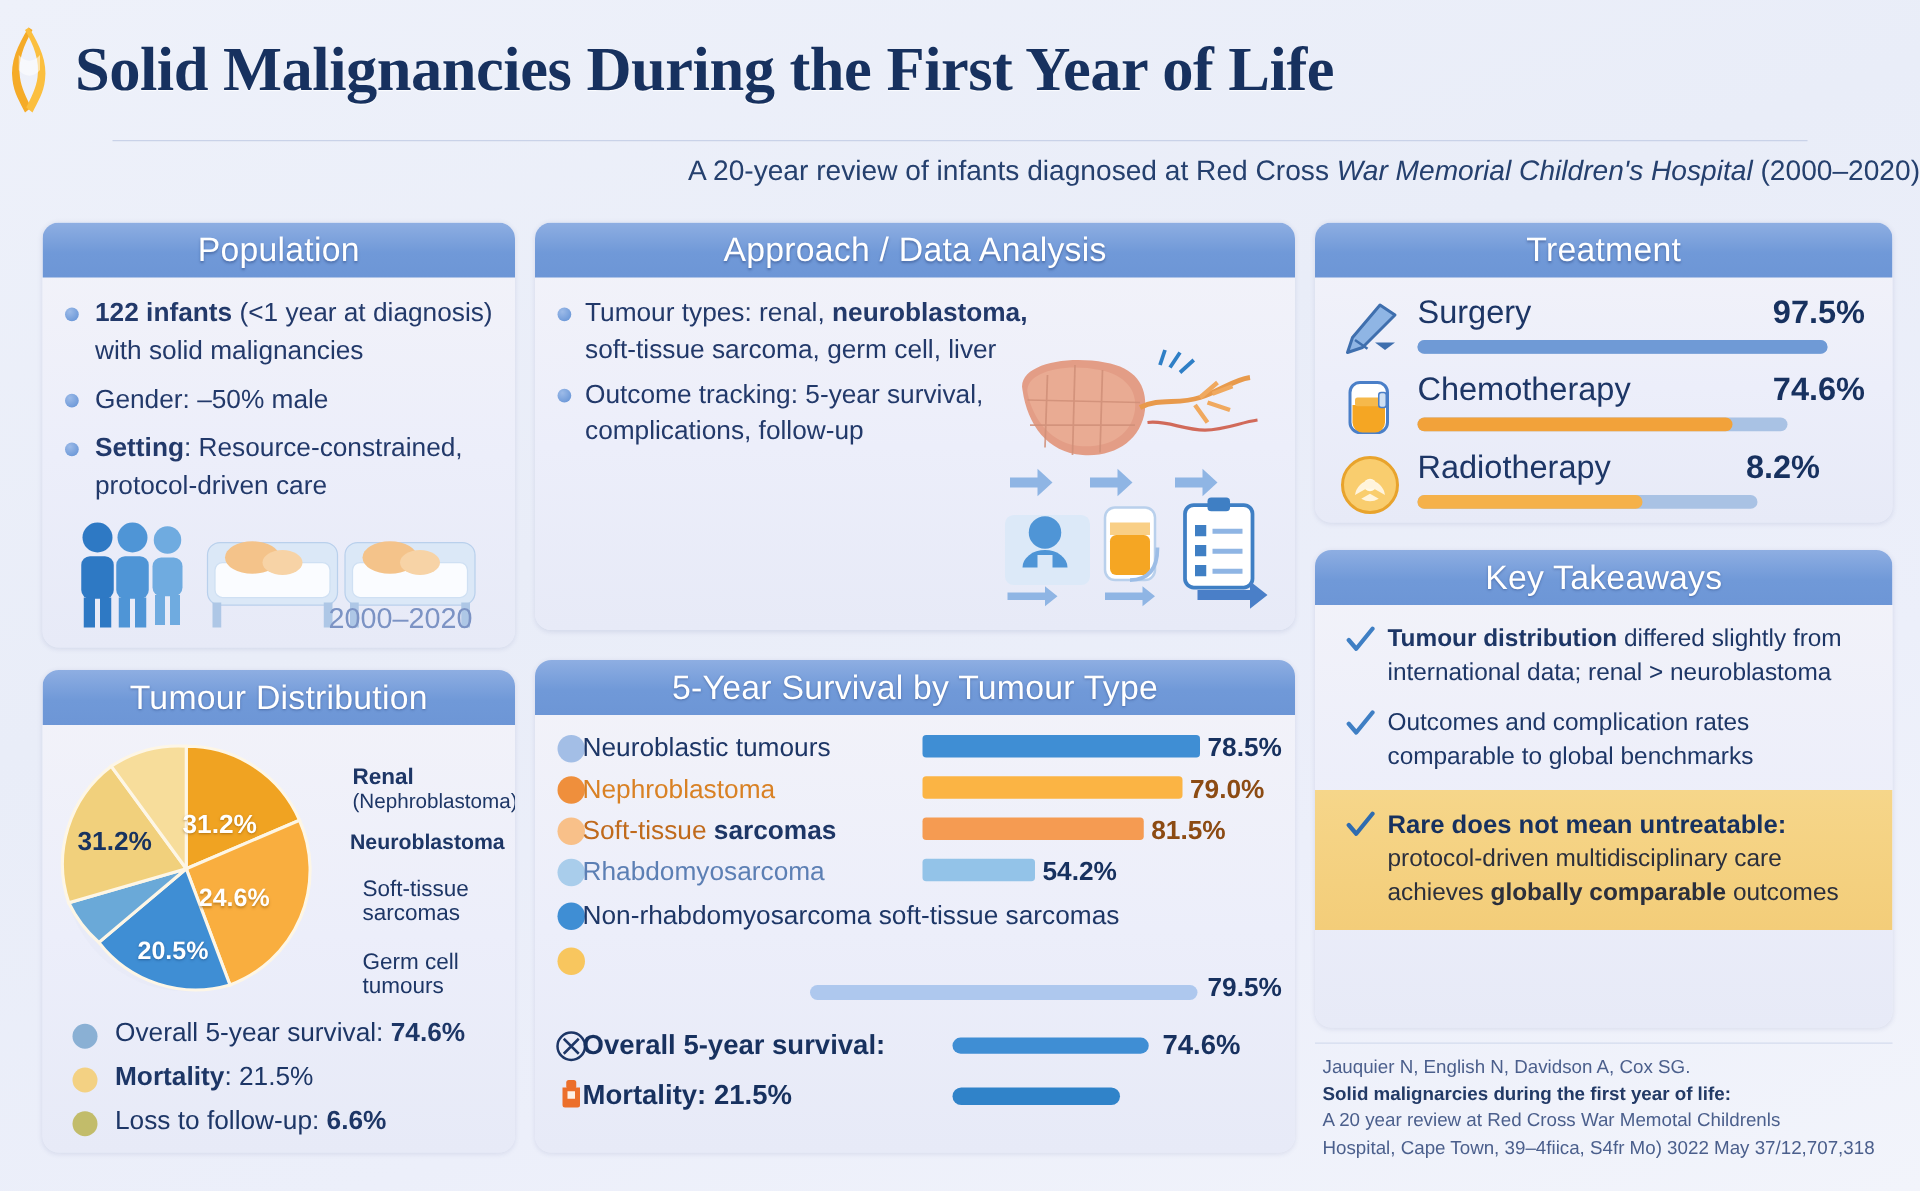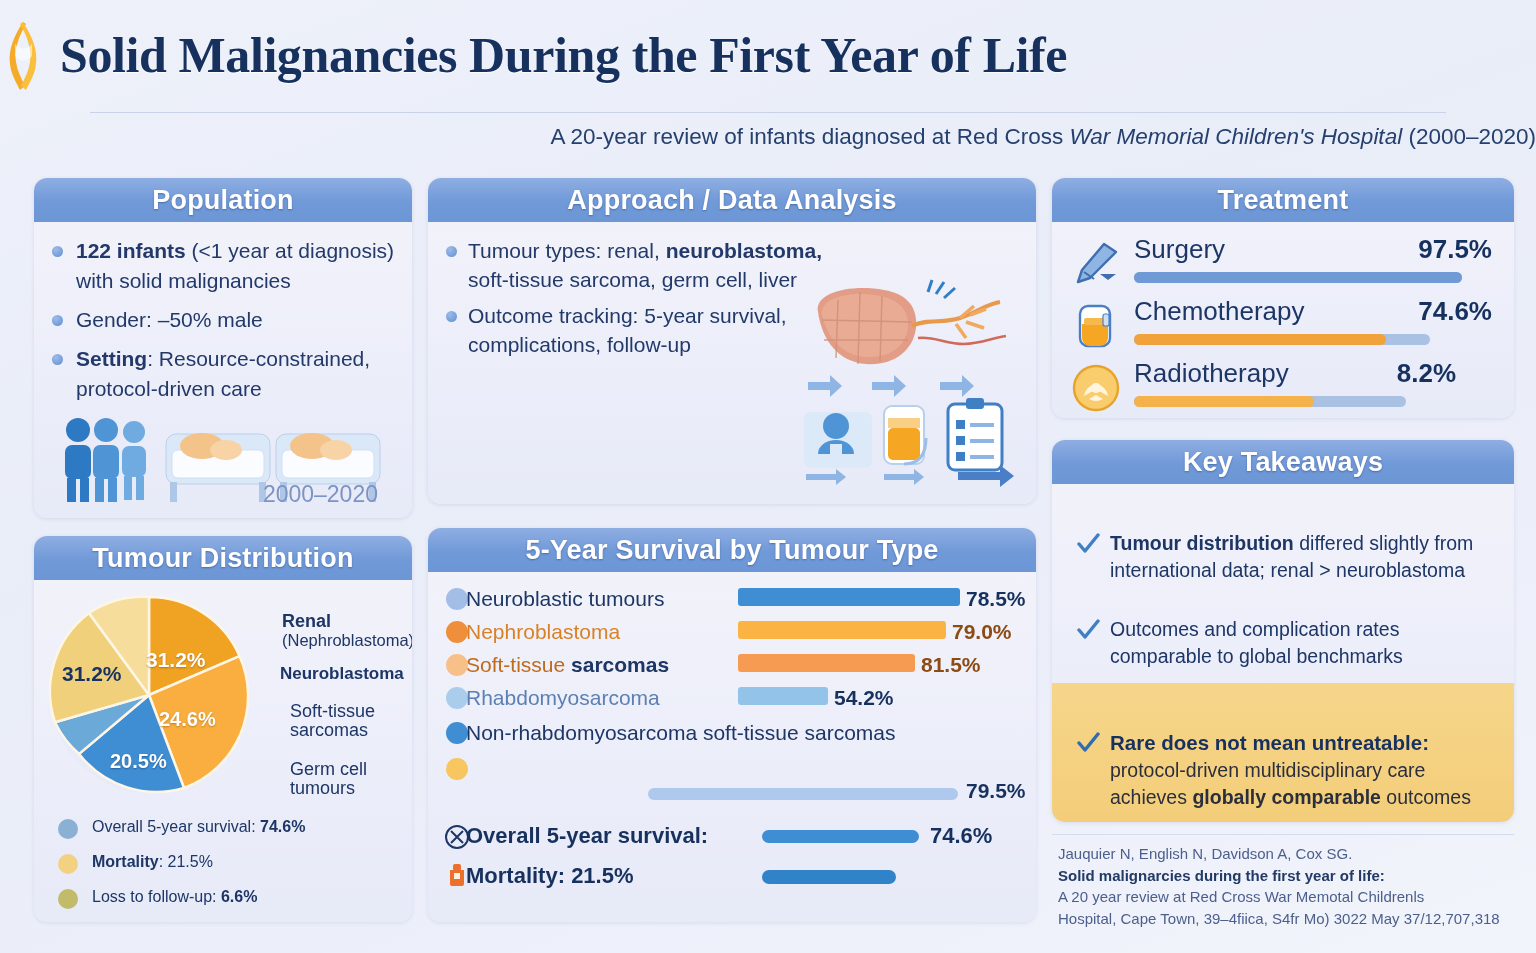--- a/index.html
+++ b/index.html
@@ -23,21 +23,21 @@
   .subtitle{position:absolute;left:0;top:124px;width:1536px;text-align:right;
             font-size:22.5px;color:#25406e;}
   .subtitle i{font-style:italic;}
 
   
   .panel{position:absolute;border-radius:13px;overflow:hidden;
          background:linear-gradient(180deg,#f3f3f9 0%,#eceefa 55%,#e7eaf7 100%);
          box-shadow:0 1px 4px rgba(60,80,140,.13);}
   .phead{height:44px;display:flex;align-items:center;justify-content:center;
          background:linear-gradient(180deg,#8eaee2 0%,#7099d8 55%,#6d96d6 100%);
-         color:#fff;font-size:27px;font-weight:bold;
+         color:#fff;font-size:27px;font-weight:normal;
          text-shadow:0 1px 2px rgba(30,55,110,.45);letter-spacing:.2px;}
   .pbody{padding:14px 16px 10px 16px;}
 
   ul.bul{list-style:none;margin:0;padding:0;}
   ul.bul li{position:relative;padding-left:26px;font-size:21px;line-height:30px;
             color:#22396a;margin-bottom:9px;}
   ul.bul li .dot{position:absolute;left:2px;top:10px;width:11px;height:11px;border-radius:50%;
             background:radial-gradient(circle at 35% 30%,#9dbbe8,#5f8fd4);}
   b{font-weight:bold;}
 
@@ -63,35 +63,35 @@
   .tlabel{position:absolute;left:66px;top:0px;font-size:26px;color:#1d3666;}
   .tval{position:absolute;right:6px;top:0px;font-size:26px;font-weight:bold;color:#17315f;}
   .ttrack{position:absolute;left:66px;top:38px;height:11px;border-radius:6px;background:#a9c2e4;}
   .tfill{height:11px;border-radius:6px;}
 
   
   #dist{left:34px;top:536px;width:378px;height:386px;}
   .piewrap{position:absolute;left:12px;top:56px;width:206px;height:206px;}
   .pielbl{position:absolute;font-size:16.5px;color:#1d3666;line-height:19px;}
   .pieslice-val{position:absolute;font-weight:bold;}
-  .legrow{position:relative;font-size:16px;color:#1d3666;line-height:30px;margin-bottom:5px;padding-left:38px;}
+  .legrow{position:relative;font-size:21px;color:#1d3666;line-height:30px;margin-bottom:5px;padding-left:38px;}
   .legdot{position:absolute;left:4px;top:7px;width:20px;height:20px;border-radius:50%;}
 
   
   #surv{left:428px;top:528px;width:608px;height:394px;}
   .srow{position:relative;height:33px;}
   .sdot{position:absolute;left:4px;top:6px;width:22px;height:22px;border-radius:50%;}
   .slabel{position:absolute;left:24px;top:0px;font-size:21px;line-height:33px;white-space:nowrap;}
   .sbar{position:absolute;height:18px;top:6px;border-radius:3px;}
   .sval{position:absolute;font-size:21px;font-weight:bold;line-height:33px;top:0;}
 
   
   #keys{left:1052px;top:440px;width:462px;height:382px;}
   .kitem{position:relative;padding-left:42px;font-size:19.5px;line-height:27px;
-         color:#1d3666;margin-bottom:13px;margin-top:32px;}
+         color:#1d3666;margin-bottom:13px;}
   .kcheck{position:absolute;left:8px;top:2px;width:24px;height:24px;}
   .khi{background:linear-gradient(180deg,#f6d68a 0%,#f3cd79 100%);
         margin:6px -16px -10px -16px;padding:14px 16px 16px 16px;}
   .khi .kitem{margin-bottom:0;color:#2b2f3c;}
 
   
   #cite{position:absolute;left:1058px;top:843px;width:470px;
         font-size:15px;line-height:21.5px;color:#4b5f8c;}
   #cite .cb{font-weight:bold;color:#223a66;}
   .hr{position:absolute;left:1052px;top:834px;width:462px;height:1px;background:#d3dbee;}

